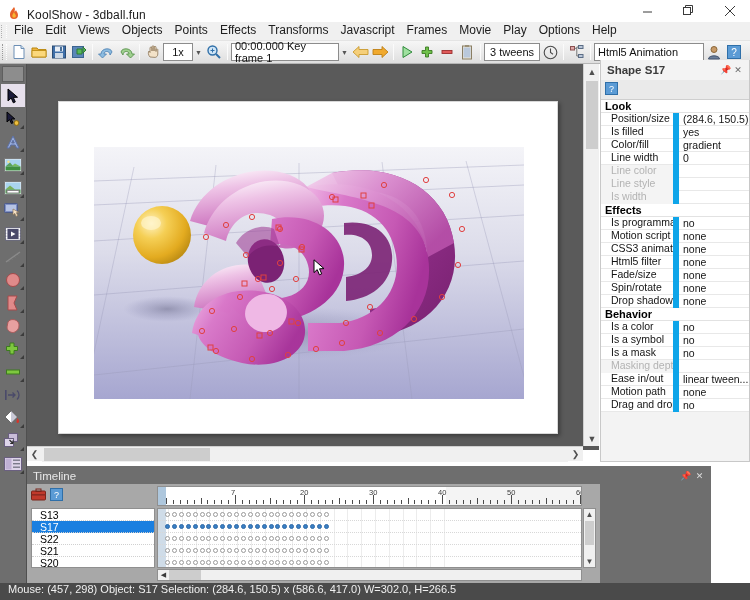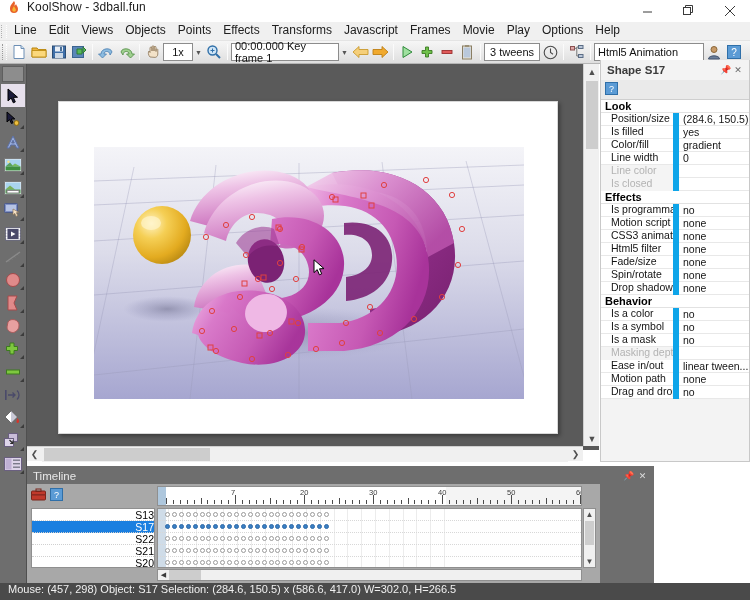--- a/index.html
+++ b/index.html
@@ -13,21 +13,21 @@
   #app {
     position: relative;
     width: 750px; height: 600px;
     background: #ffffff;
   }
 
   
   .titlebar {
     position: absolute; left: 0; top: 0; width: 750px; height: 22px;
     background: #ffffff;
-    display: flex; align-items: flex-start;
+    display: flex; align-items: flex-end;
   }
   .title-icon {
     width: 16px; height: 16px; margin-left: 6px; margin-right: 5px;
     position: relative; flex: none;
   }
   .title-text {
     font-size: 12px; color: #1a1a1a; letter-spacing: 0.1px;
   }
   .win-buttons {
     position: absolute; right: 0; top: 0; height: 22px; display: flex;
@@ -169,23 +169,22 @@
   }
   .pp-val {
     flex: 1; font-size: 10.5px; color: #141414; padding-left: 4px;
     white-space: nowrap; overflow: hidden; line-height: 11px;
   }
   .pp-row.disabled .pp-key, .pp-row.disabled .pp-val { color: #b3b3b3; }
   .pp-row.disabled .pp-key { background: #f4f4f4; }
 
   
   .timeline {
-    position: absolute; left: 27px; top: 466px; width: 627px; height: 117px;
+    position: absolute; left: 27px; top: 466px; width: 684px; height: 117px;
     background: #6e6e6e;
-    text-align: right;
   }
   .tl-title {
     position: absolute; left: 6px; top: 4px; font-size: 11.5px; color: #e8e8e8;
   }
   .tl-hbtn {
     position: absolute; top: 3px; width: 11px; height: 13px;
     display:flex; align-items:center;justify-content:center;
     color:#dcdcdc; font-size:9px;
   }
   .tl-body {
@@ -273,21 +272,21 @@
       <div class="win-btn">
         <svg width="12" height="12" viewBox="0 0 12 12">
             <path d="M1 1 L11 11 M11 1 L1 11" stroke="#3a3a3a" stroke-width="1" fill="none"></path>
           </svg>
       </div>
     </div>
   </div>
 
   <div class="menubar">
     <div class="grip"></div>
-    <div class="menu-item">Line</div>
+    <div class="menu-item">File</div>
     <div class="menu-item">Edit</div>
     <div class="menu-item">Views</div>
     <div class="menu-item">Objects</div>
     <div class="menu-item">Points</div>
     <div class="menu-item">Effects</div>
     <div class="menu-item">Transforms</div>
     <div class="menu-item">Javascript</div>
     <div class="menu-item">Frames</div>
     <div class="menu-item">Movie</div>
     <div class="menu-item">Play</div>
@@ -770,21 +769,25 @@
         </div>
         <div class="pp-row">
           <div class="pp-key">Line width</div>
           <div class="pp-val">0</div>
         </div>
         <div class="pp-row disabled">
           <div class="pp-key">Line color</div>
           <div class="pp-val"></div>
         </div>
         <div class="pp-row disabled">
-          <div class="pp-key">Is closed</div>
+          <div class="pp-key">Line style</div>
+          <div class="pp-val"></div>
+        </div>
+        <div class="pp-row disabled">
+          <div class="pp-key">Is width</div>
           <div class="pp-val"></div>
         </div>
         <div class="pp-sect">Effects</div>
         <div class="pp-row">
           <div class="pp-key">Is programmal</div>
           <div class="pp-val">no</div>
         </div>
         <div class="pp-row">
           <div class="pp-key">Motion script</div>
           <div class="pp-val">none</div>

